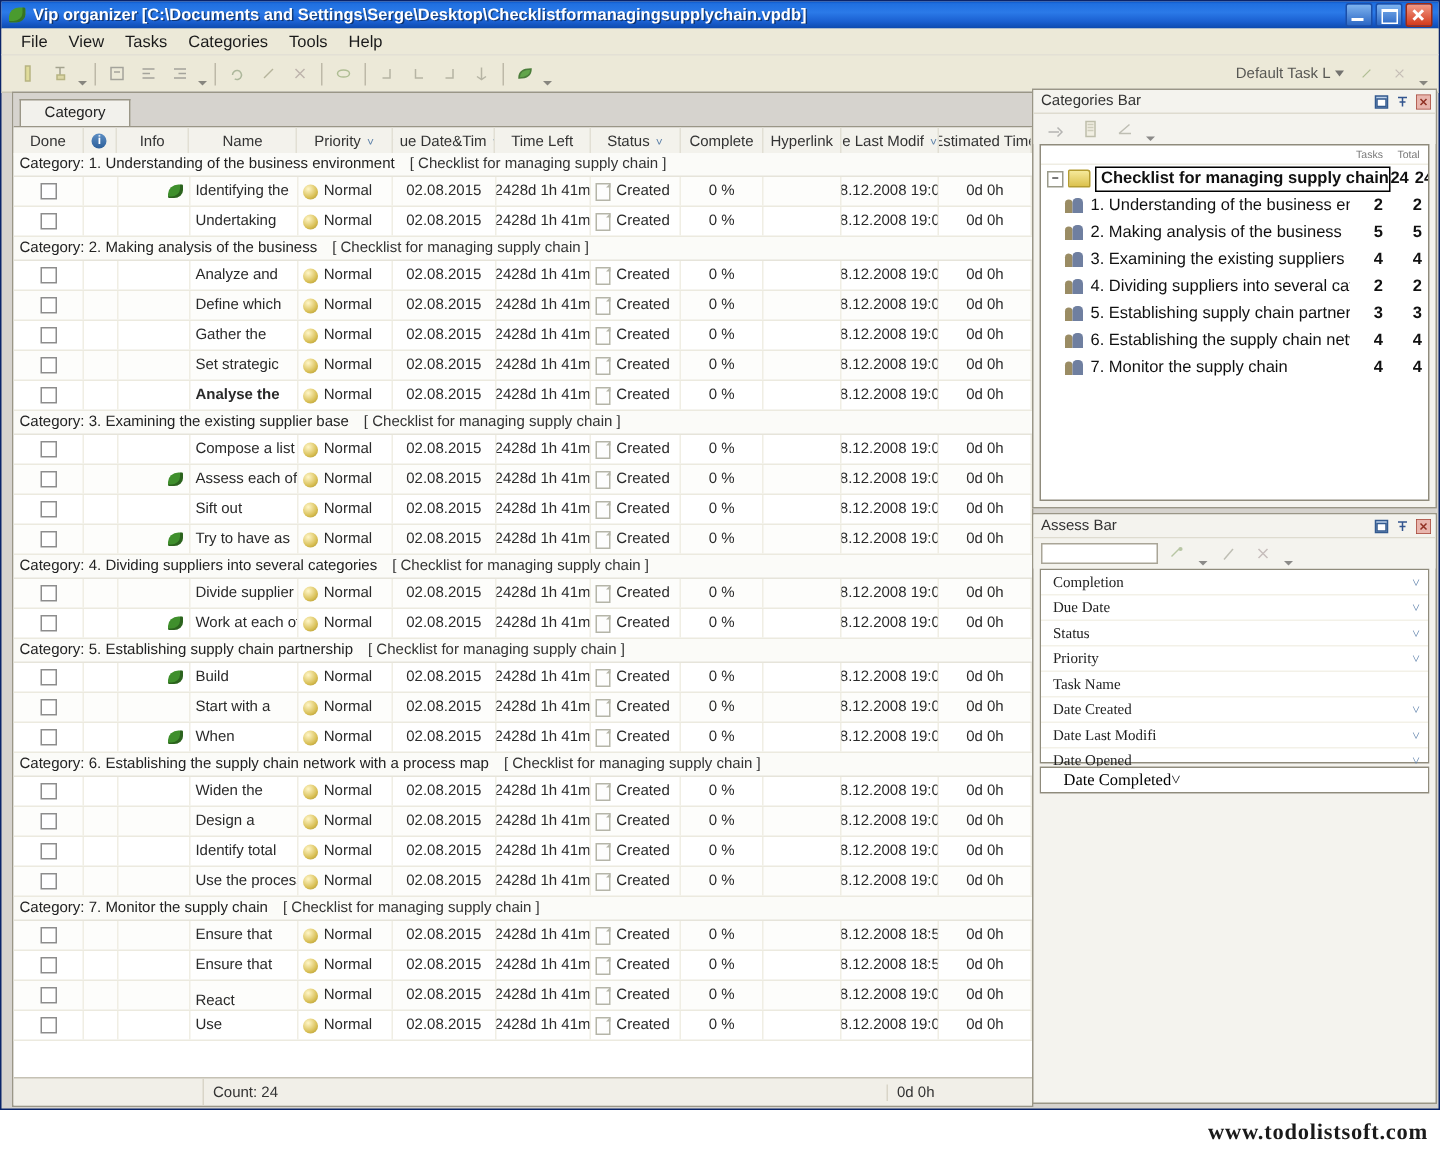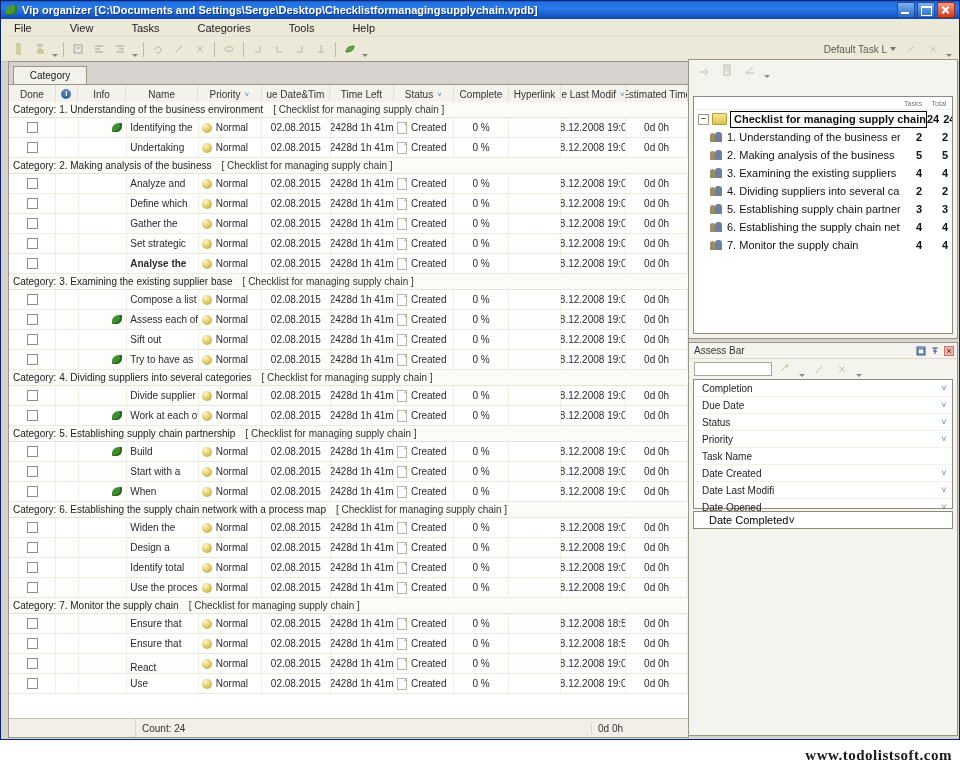--- a/index.html
+++ b/index.html
@@ -46,21 +46,21 @@
   .winbtn i{position:absolute;display:block;background:#fff;}
   .winbtn.min i{left:3px;bottom:3px;width:8px;height:2px;}
   .winbtn.max i{left:3px;top:3px;width:9px;height:7px;background:transparent;border:1px solid #fff;border-top-width:2px;}
   .winbtn.close i.a,.winbtn.close i.b{left:3px;top:6px;width:9px;height:2px;}
   .winbtn.close i.a{transform:rotate(45deg);}
   .winbtn.close i.b{transform:rotate(-45deg);}
 
   
   .menubar{
     height:17px;background:#ece9d8;display:flex;align-items:center;
-    padding-left:6px;border-bottom:1px solid #e3e0d5;gap:24px;
+    padding-left:6px;border-bottom:1px solid #e3e0d5;
   }
   .menubar span{padding:1px 7px;font-size:11px;color:#1a1a1a;}
 
   
   .toolbar{
     height:24px;background:#ece9d8;display:flex;align-items:center;
     border-bottom:1px solid #c9c5b4;padding-left:8px;gap:1px;
     position:relative;
   }
   .tbtn{width:20px;height:20px;display:flex;align-items:center;justify-content:center;opacity:.55;}
@@ -1359,20 +1359,40 @@
       <div class="gfoot">
         <div class="f1"></div>
         <div class="f2" style="padding-left:6px;display:flex;align-items:center;">Count: 24</div>
         <div class="f3">0d 0h</div>
       </div>
     </div>
 
     <div class="rightcol">
 
       <div class="dock" style="top:-2px;height:280px;">
+        <div class="dock-cap">
+          <div class="t">Categories Bar</div>
+          <div class="capbtn">
+            <svg width="10" height="10" viewBox="0 0 10 10">
+                <rect x="1" y="1" width="8" height="8" fill="#bcd0ea" stroke="#335a8f"></rect>
+                <rect x="2" y="3" width="6" height="5" fill="#fff" stroke="#335a8f"></rect>
+              </svg>
+          </div>
+          <div class="capbtn">
+            <svg width="10" height="10" viewBox="0 0 10 10">
+                <path d="M2 2h6M5 2v6M3 5h4" stroke="#33558f" fill="none"></path>
+              </svg>
+          </div>
+          <div class="capbtn">
+            <svg width="10" height="10" viewBox="0 0 10 10">
+                <rect x="0" y="0" width="10" height="10" fill="#e8b5ad" stroke="#a4473a"></rect>
+                <path d="M3 3l4 4M7 3l-4 4" stroke="#8f2f22"></path>
+              </svg>
+          </div>
+        </div>
         <div class="dock-tb">
           <div class="tbtn">
             <svg width="14" height="14" viewBox="0 0 14 14">
                 <path d="M2 9h7M8 6l3 3-3 3" stroke="#777" fill="none"></path>
               </svg>
           </div>
           <div class="tbtn">
             <svg width="14" height="14" viewBox="0 0 14 14">
                 <rect x="4" y="2" width="6" height="10" fill="#f0ecd8" stroke="#8a8a6a"></rect>
                 <path d="M5 4h4M5 6h4M5 8h4" stroke="#a9a98a"></path>
@@ -1488,21 +1508,21 @@
                 <path d="M4 11l6-7" stroke="#8a8a7a" fill="none"></path>
               </svg>
           </div>
           <div class="tbtn">
             <svg width="14" height="14" viewBox="0 0 14 14">
                 <path d="M4 4l6 6M10 4l-6 6" stroke="#9a8a8a" fill="none"></path>
               </svg>
           </div>
           <div class="tcaret"></div>
         </div>
-        <div class="dock-body" style="border:none;background:#f4f3ee;">
+        <div class="dock-body" style="border:none;background:#f4f3ee;font-family:Liberation Serif, serif;">
           <div class="filt-list-outer">
             <div class="filt-box" id="filt-box" style="height: 130px;">
                 <div class="frow">
                   <span class="fl">Completion</span>
                   <span class="fchev">˅</span>
                 </div>
                 <div class="frow">
                   <span class="fl">Due Date</span>
                   <span class="fchev">˅</span>
                 </div>

